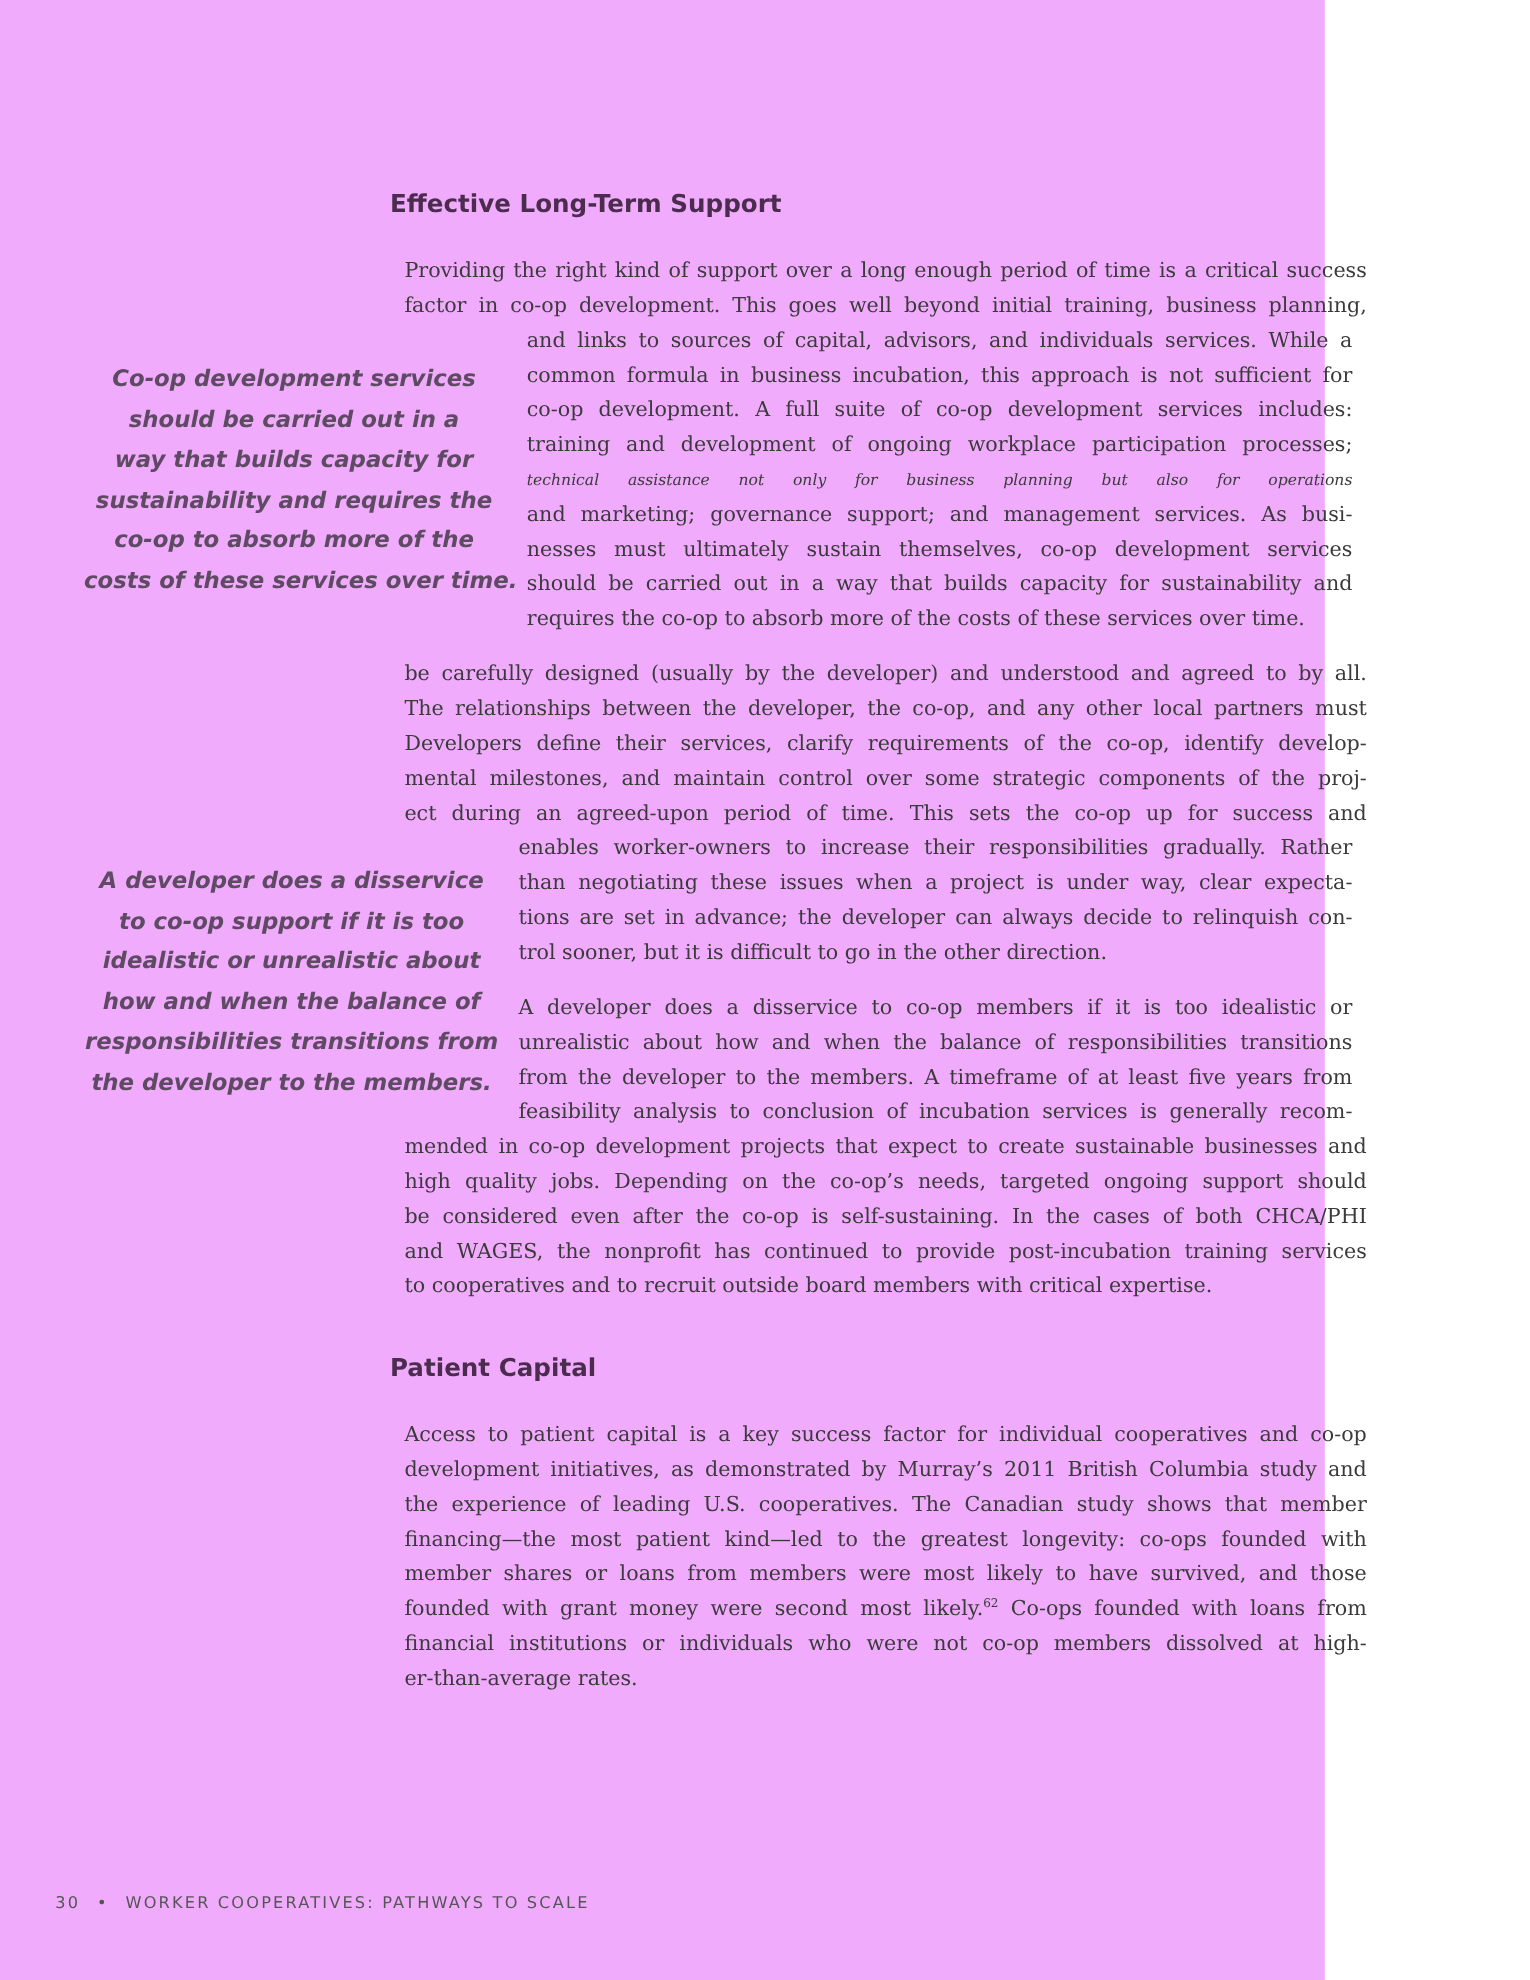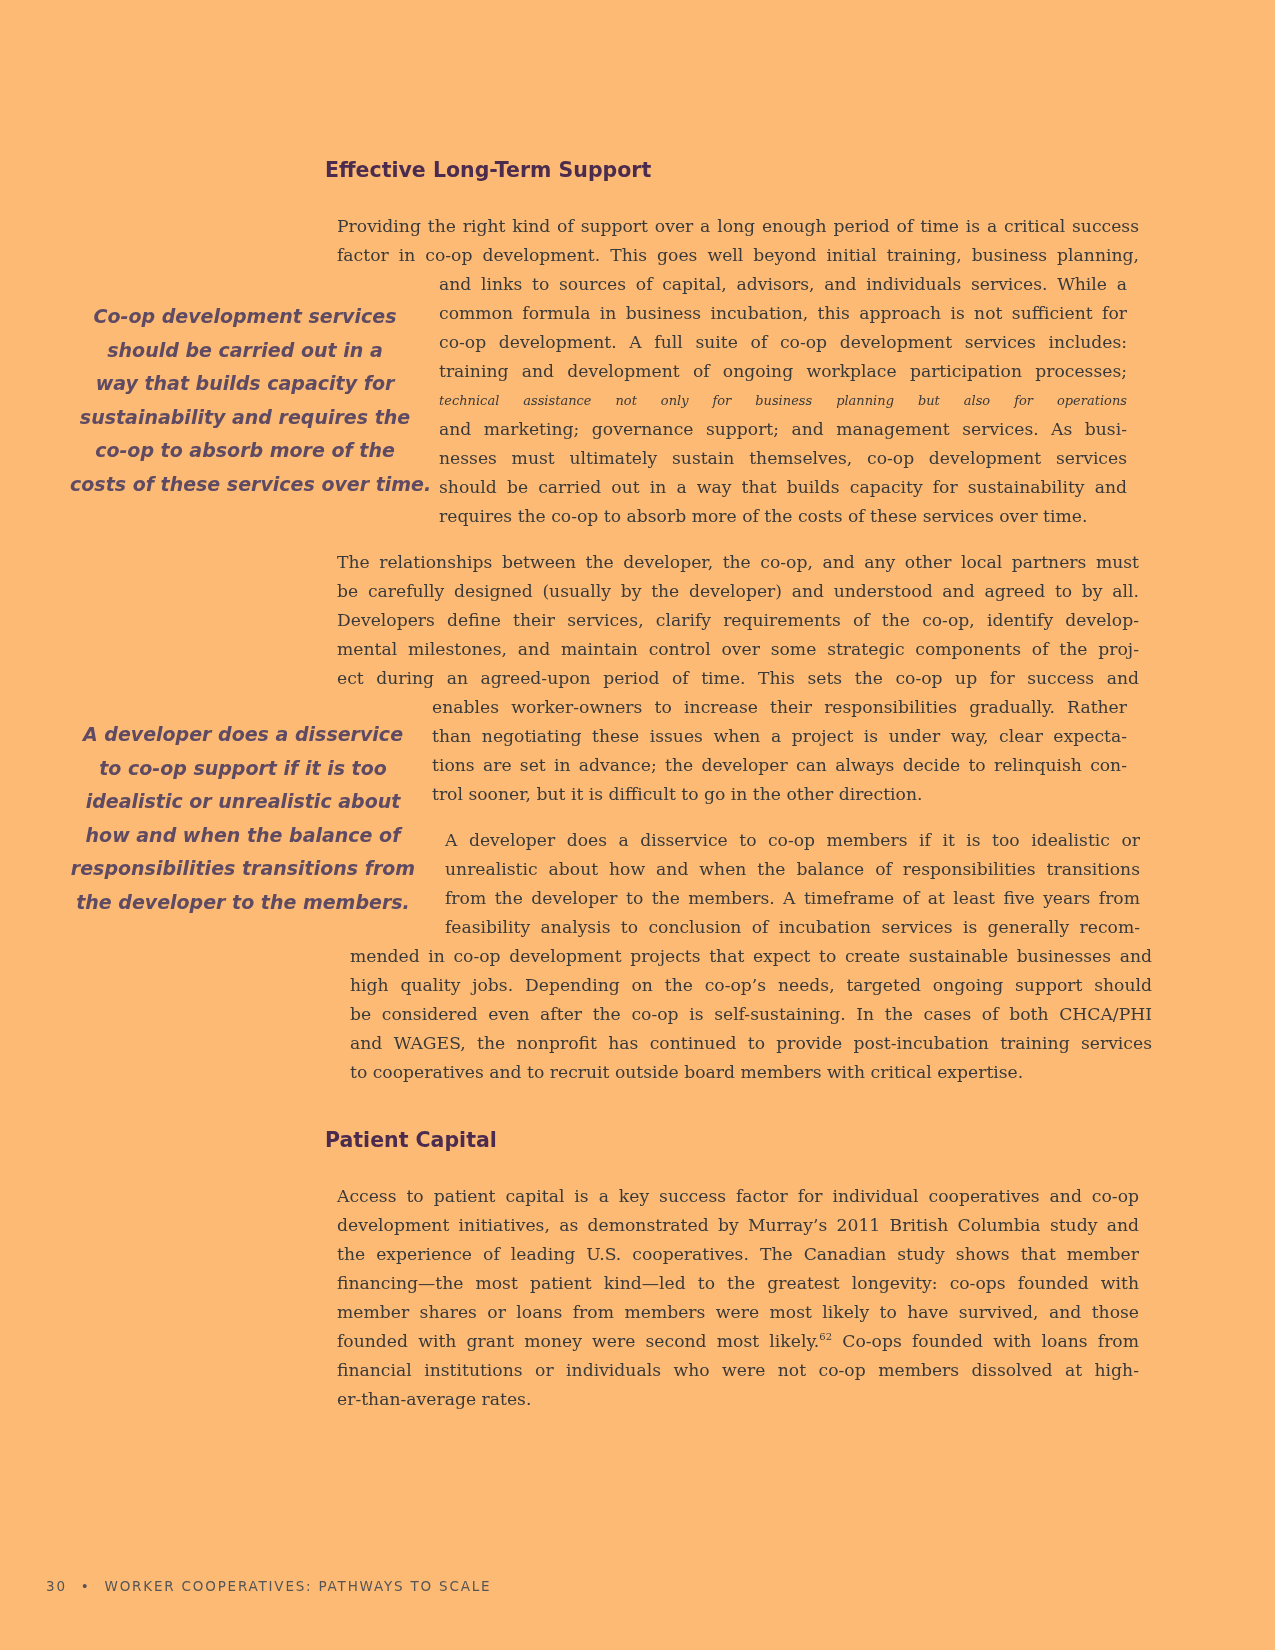--- a/index.html
+++ b/index.html
@@ -1,17 +1,17 @@
 <!DOCTYPE html>
 <html><head>
 <meta charset="utf-8">
 <style>
   html, body { margin: 0; padding: 0; background: #ffffff; }
   body { width: 1275px; height: 1650px; position: relative; overflow: hidden; }
-  .page { position: absolute; left: 0; top: 0; width: 1275px; height: 1650px; background: #fdba74; }
+  .page { position: absolute; left: 0; top: 0; width: 1104px; height: 1650px; background: #f0abfc; }
   .heading {
     position: absolute; left: 325px;
     font-family: "DejaVu Sans", sans-serif; font-size: 20.5px; font-weight: bold;
     color: #4b2c4f; letter-spacing: 0; margin: 0;
   }
   .para {
     position: absolute; margin: 0;
     font-family: "DejaVu Serif", serif; font-size: 17.2px; color: #3a3a3a;
     line-height: 29px;
   }
@@ -58,41 +58,41 @@
   <div class="pullquote" style="left:70px; top:300px;">
     <span>Co-op development services</span>
     <span>should be carried out in a</span>
     <span>way that builds capacity for</span>
     <span>sustainability and requires the</span>
     <span>co-op to absorb more of the</span>
     <span>costs of these services over time.</span>
   </div>
 
   <div class="para" style="left:325px; top:548px;">
+    <span class="ln full" style="font-size: 17.2px;">be carefully designed (usually by the developer) and understood and agreed to by all.</span>
     <span class="ln full" style="font-size: 17.2px;">The relationships between the developer, the co-op, and any other local partners must</span>
-    <span class="ln full" style="font-size: 17.2px;">be carefully designed (usually by the developer) and understood and agreed to by all.</span>
     <span class="ln full" style="font-size: 17.2px;">Developers define their services, clarify requirements of the co-op, identify develop-</span>
     <span class="ln full" style="font-size: 17.2px;">mental milestones, and maintain control over some strategic components of the proj-</span>
     <span class="ln full" style="font-size: 17.2px;">ect during an agreed-upon period of time. This sets the co-op up for success and</span>
     <span class="ln ind2" style="font-size: 17.2px;">enables worker-owners to increase their responsibilities gradually. Rather</span>
     <span class="ln ind2" style="font-size: 17.2px;">than negotiating these issues when a project is under way, clear expecta-</span>
     <span class="ln ind2" style="font-size: 17.2px;">tions are set in advance; the developer can always decide to relinquish con-</span>
     <span class="ln ind2 last" style="font-size: 17.2px;">trol sooner, but it is difficult to go in the other direction.</span>
   </div>
 
   <div class="pullquote" style="left:68px; top:718px;">
     <span>A developer does a disservice</span>
     <span>to co-op support if it is too</span>
     <span>idealistic or unrealistic about</span>
     <span>how and when the balance of</span>
     <span>responsibilities transitions from</span>
     <span>the developer to the members.</span>
   </div>
 
-  <div class="para" style="left:338px; top:826px;">
+  <div class="para" style="left:325px; top:826px;">
     <span class="ln ind2" style="font-size: 17.2px;">A developer does a disservice to co-op members if it is too idealistic or</span>
     <span class="ln ind2" style="font-size: 17.2px;">unrealistic about how and when the balance of responsibilities transitions</span>
     <span class="ln ind2" style="font-size: 17.2px;">from the developer to the members. A timeframe of at least five years from</span>
     <span class="ln ind2" style="font-size: 17.2px;">feasibility analysis to conclusion of incubation services is generally recom-</span>
     <span class="ln full" style="font-size: 17.2px;">mended in co-op development projects that expect to create sustainable businesses and</span>
     <span class="ln full" style="font-size: 17.2px;">high quality jobs. Depending on the co-op’s needs, targeted ongoing support should</span>
     <span class="ln full" style="font-size: 17.2px;">be considered even after the co-op is self-sustaining.  In the cases of both CHCA/PHI</span>
     <span class="ln full" style="font-size: 17.2px;">and WAGES, the nonprofit has continued to provide post-incubation training services</span>
     <span class="ln full last" style="font-size: 17.2px;">to cooperatives and to recruit outside board members with critical expertise.</span>
   </div>

